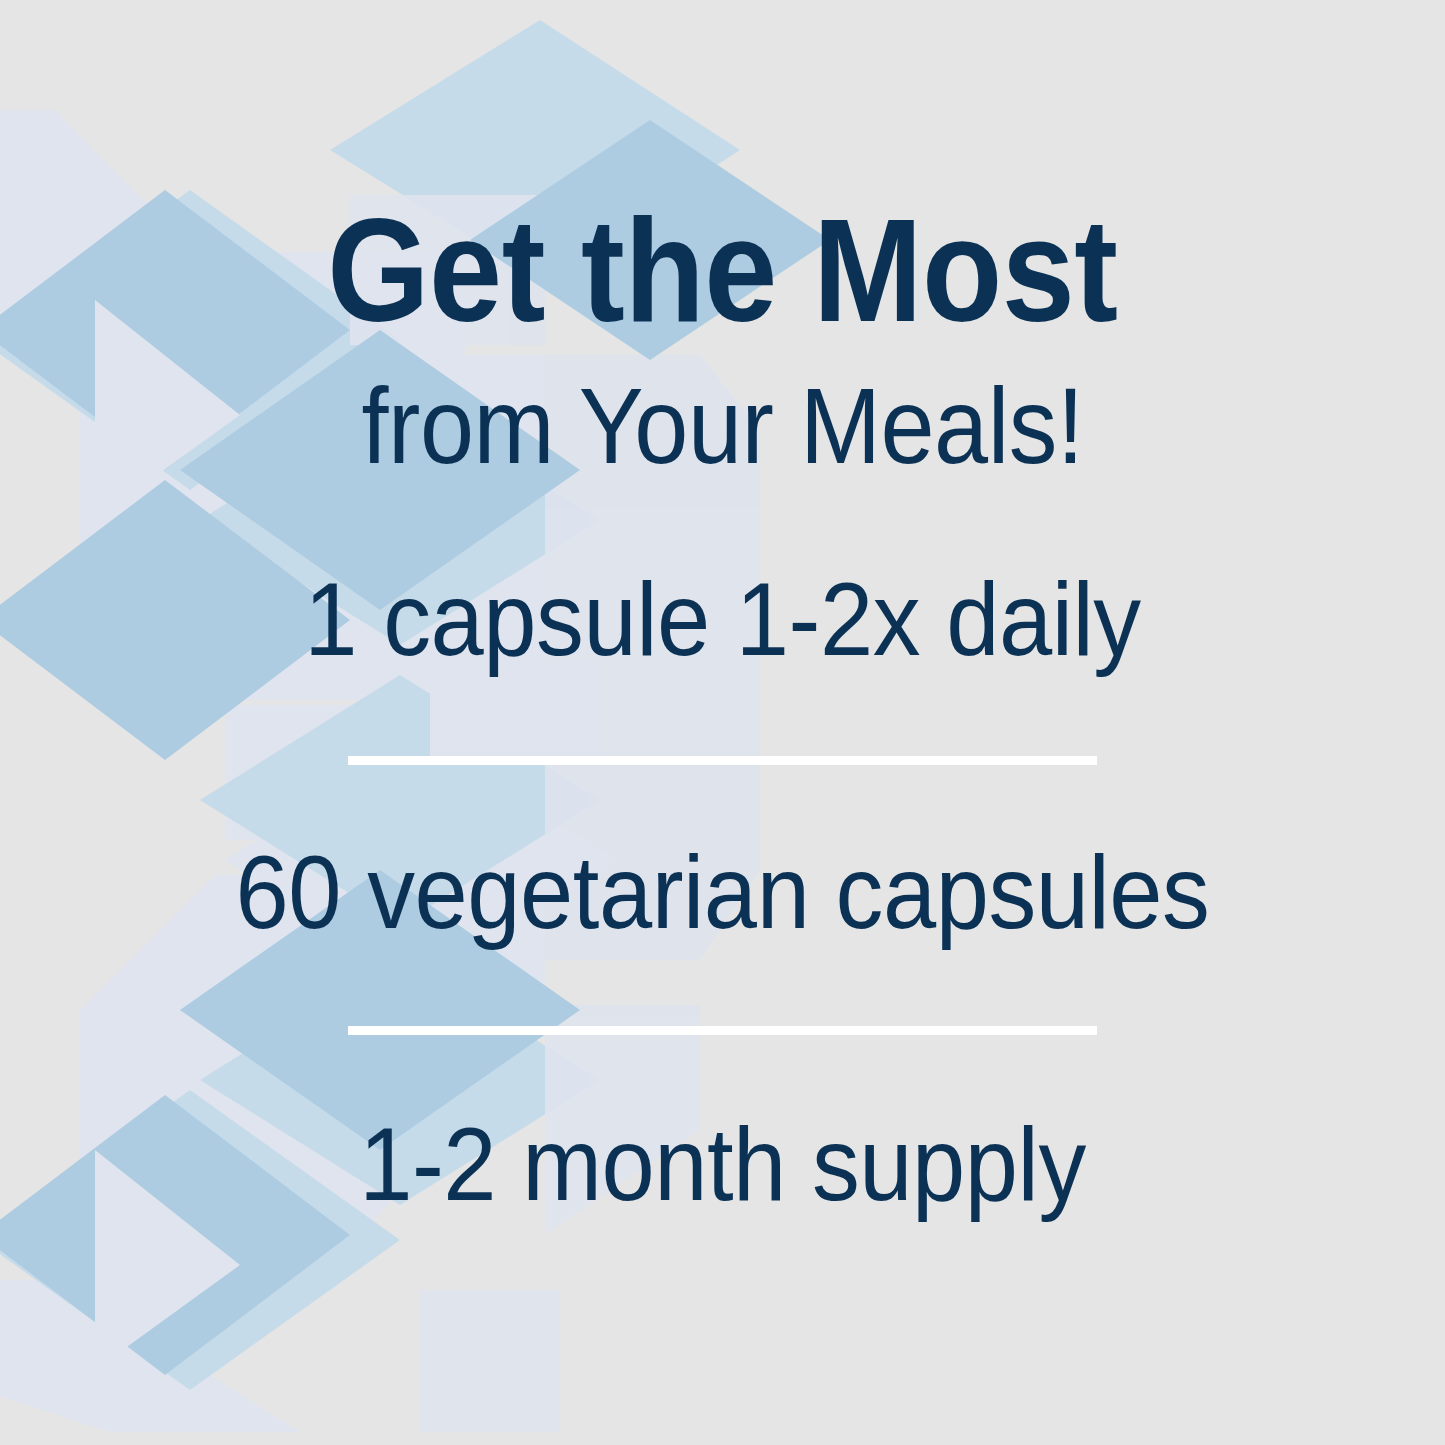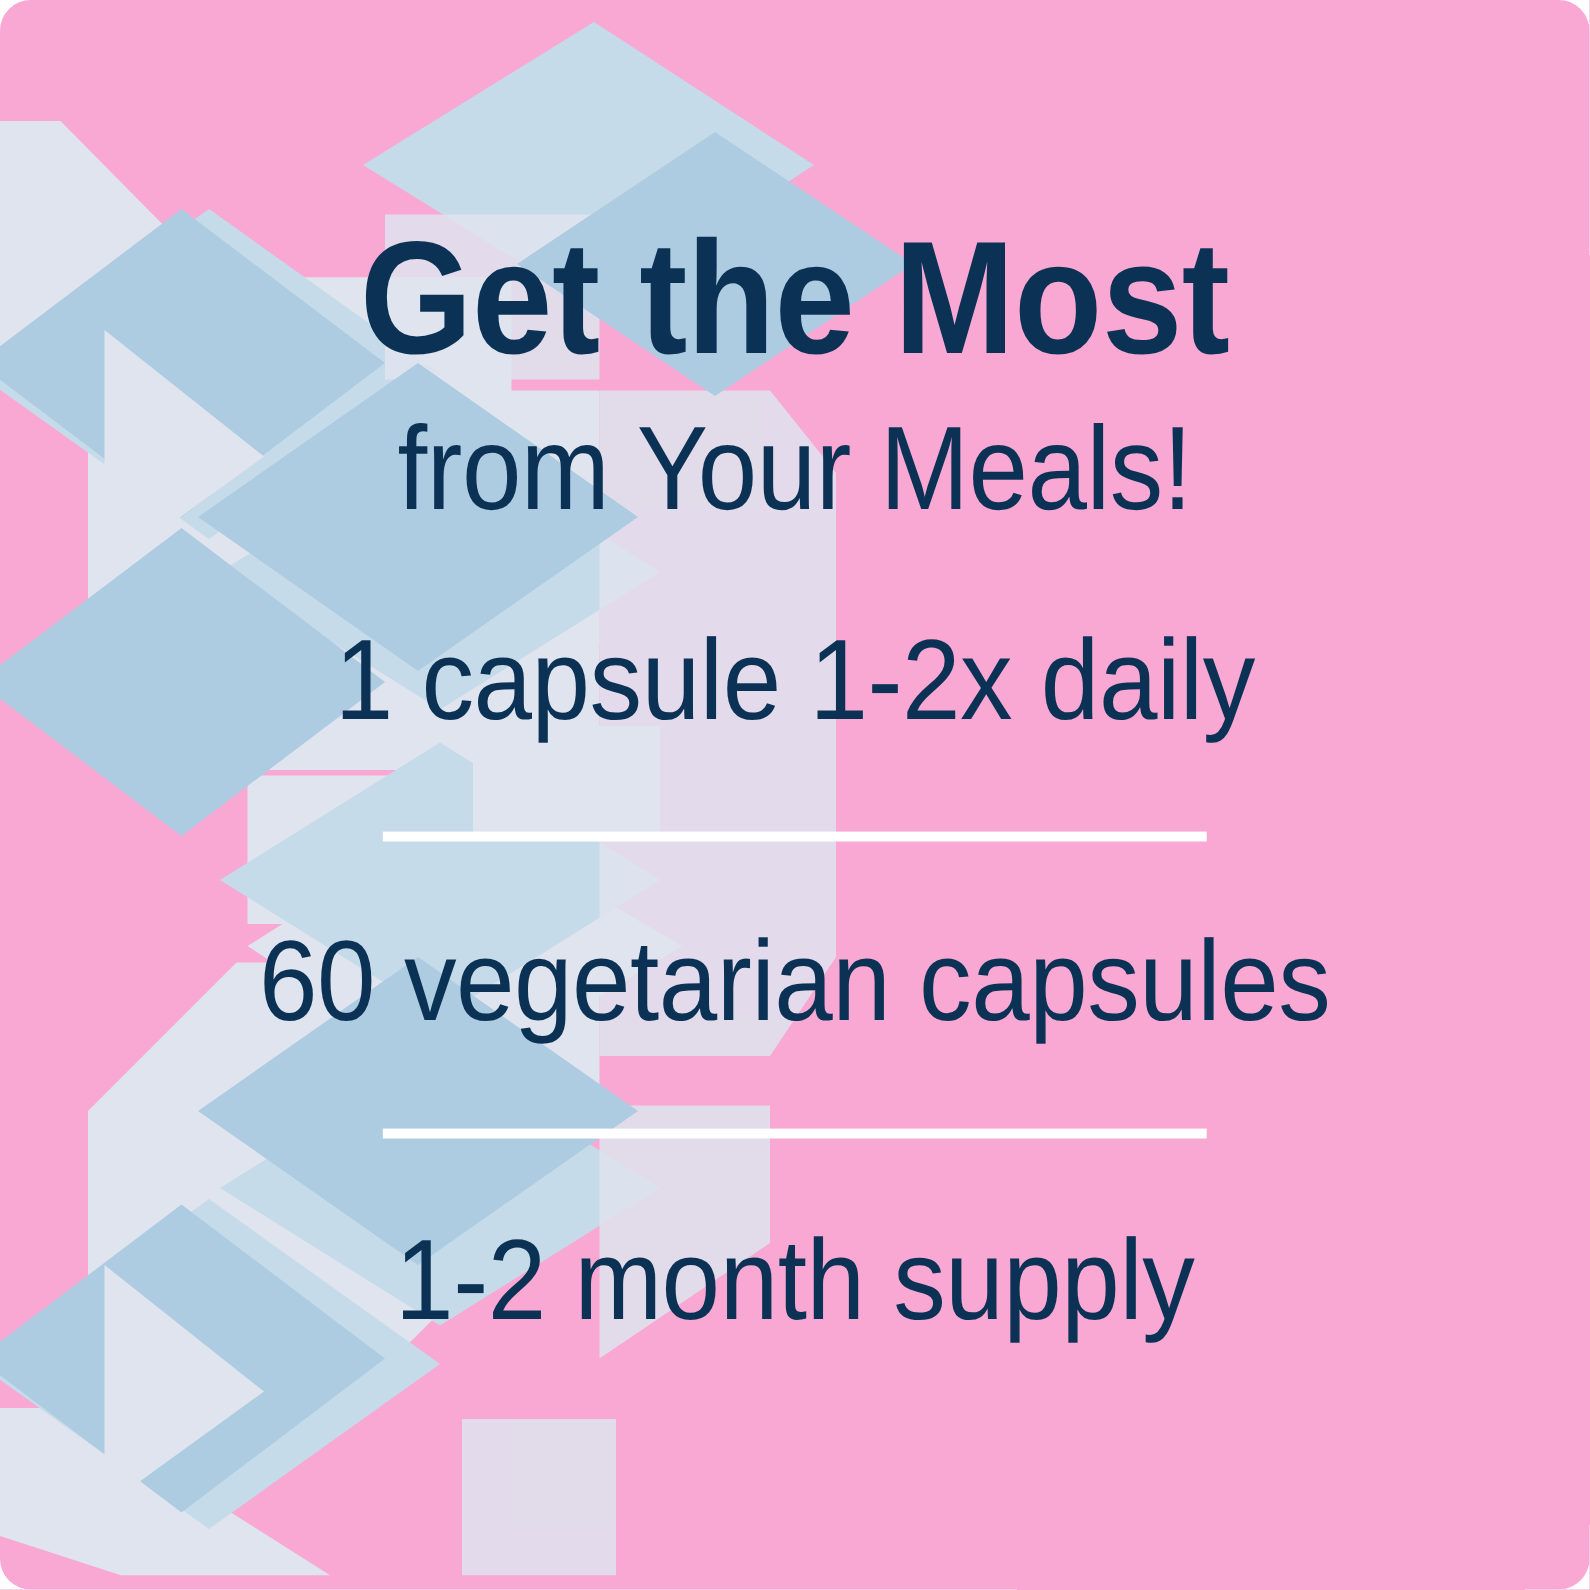--- a/index.html
+++ b/index.html
@@ -10,23 +10,22 @@
     width: 1445px;
     height: 1445px;
     overflow: hidden;
     font-family: "Liberation Sans", sans-serif;
   }
 
   #card {
     position: relative;
     width: 1445px;
     height: 1445px;
-    background: #f9a8d4;
+    background: #e5e5e5;
     overflow: hidden;
-    border-radius: 28px;
   }
 
   
   #watermark {
     position: absolute;
     left: 0;
     top: 0;
     width: 1445px;
     height: 1445px;
     pointer-events: none;

